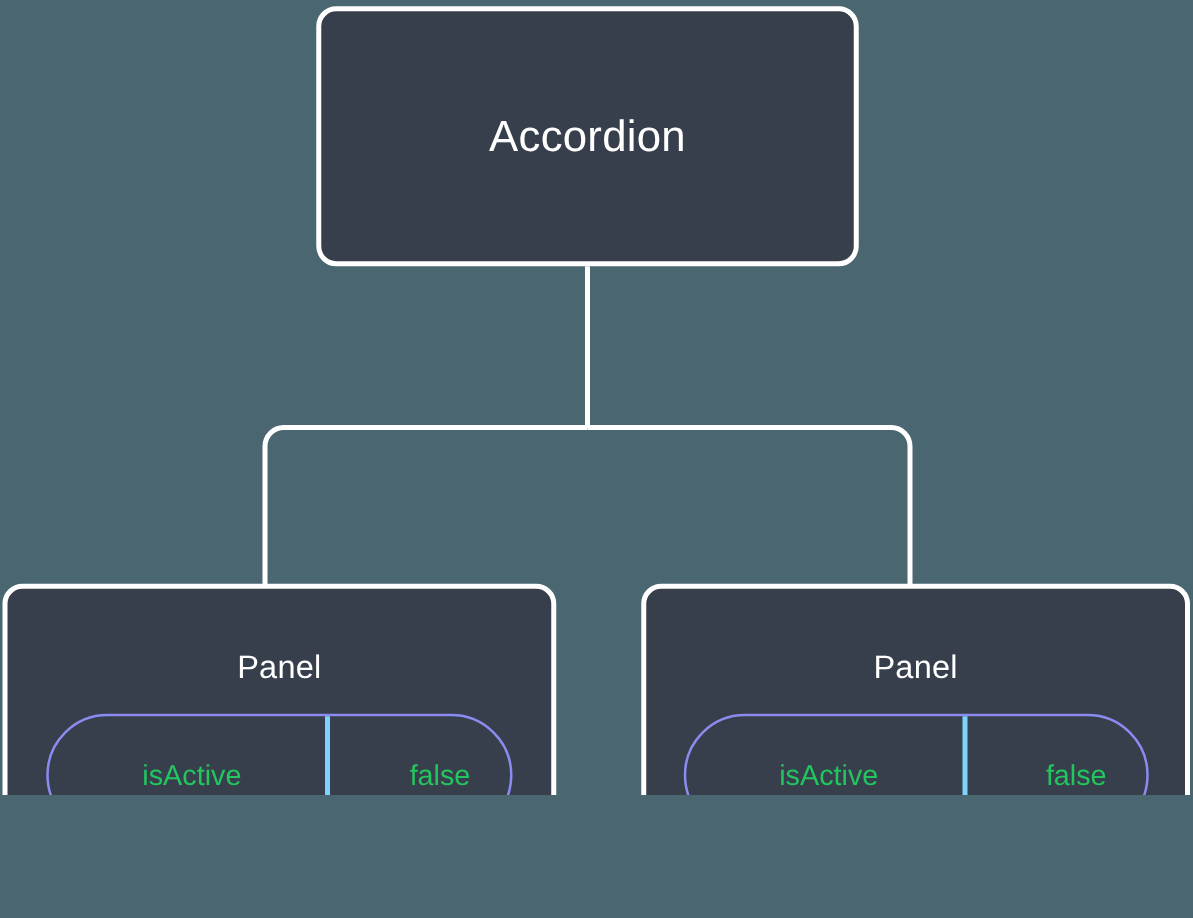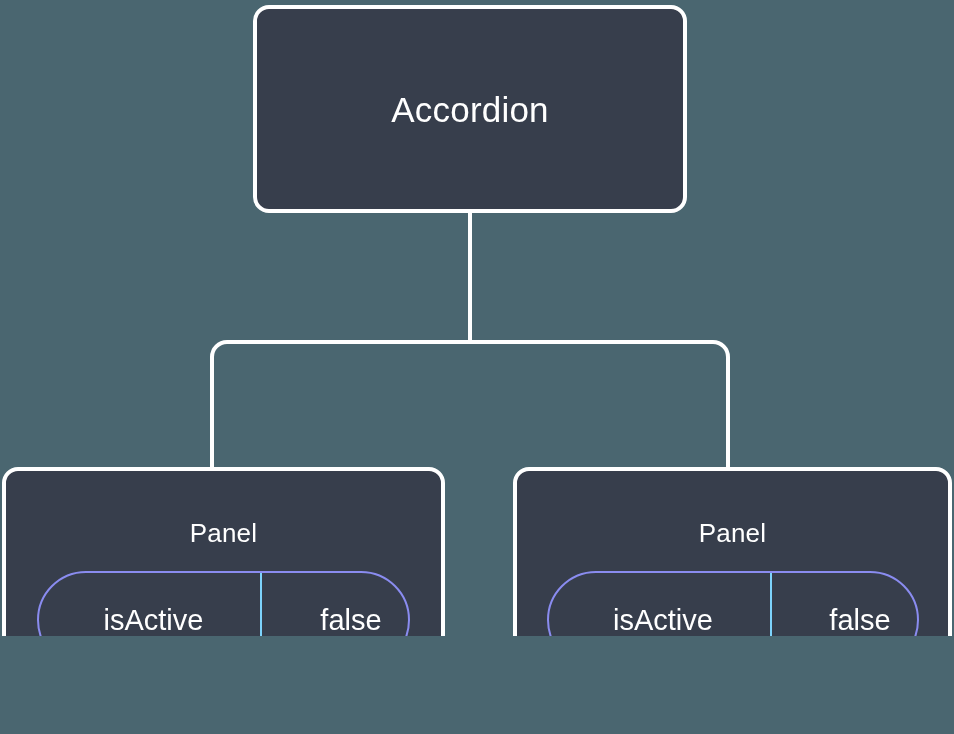--- a/index.html
+++ b/index.html
@@ -99,33 +99,33 @@
     background: transparent;
   }
   #node-panel-0 .state-pill { width: 373px; }
   #node-panel-1 .state-pill { width: 372px; }
 
   .state-key,
   .state-value {
     display: flex;
     align-items: center;
     justify-content: center;
-    color: #ffffff;
-    font-size: 29px;
+    color: #22c55e;
+    font-size: 23px;
     font-weight: 400;
     line-height: 1;
     white-space: nowrap;
   }
   .state-key {
     flex: 0 0 213px;
     padding-left: 8px;
   }
   .state-value {
     flex: 1 1 auto;
-    border-left: 2px solid #7dd3fc;
+    border-left: 4px solid #7dd3fc;
     padding-right: 8px;
     padding-left: 40px;
   }
 </style>
 </head>
 <body>
 
 <div id="stage">
 
   <svg id="connectors" viewBox="0 0 954 734" width="954" height="734" fill="none">

